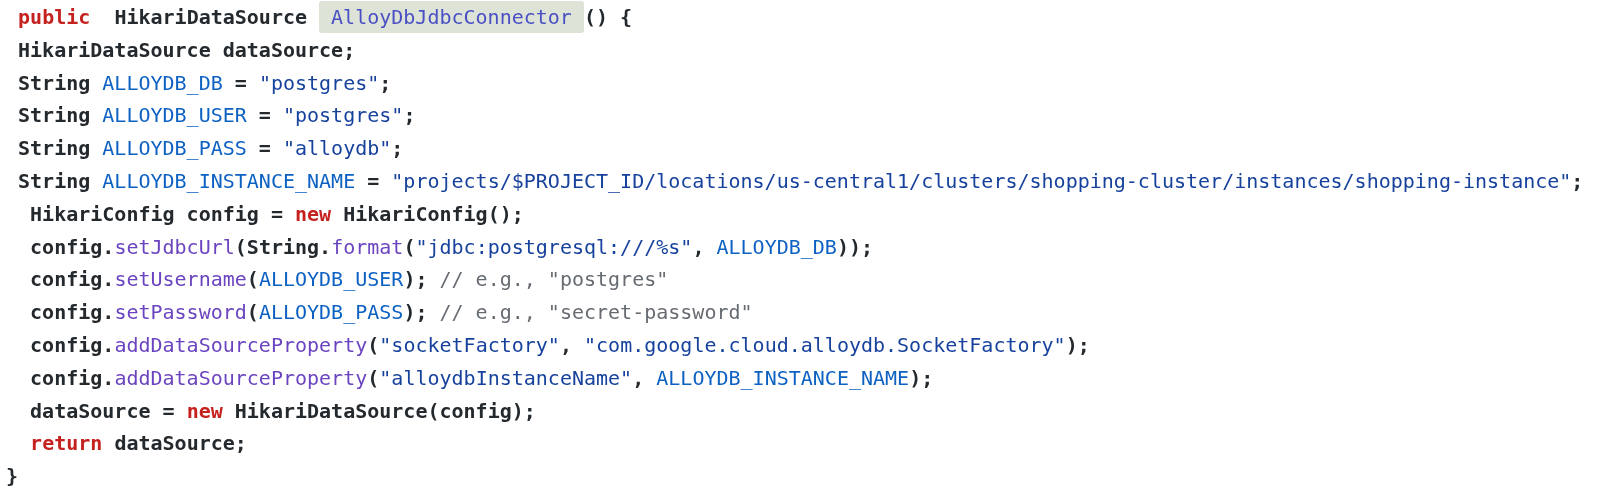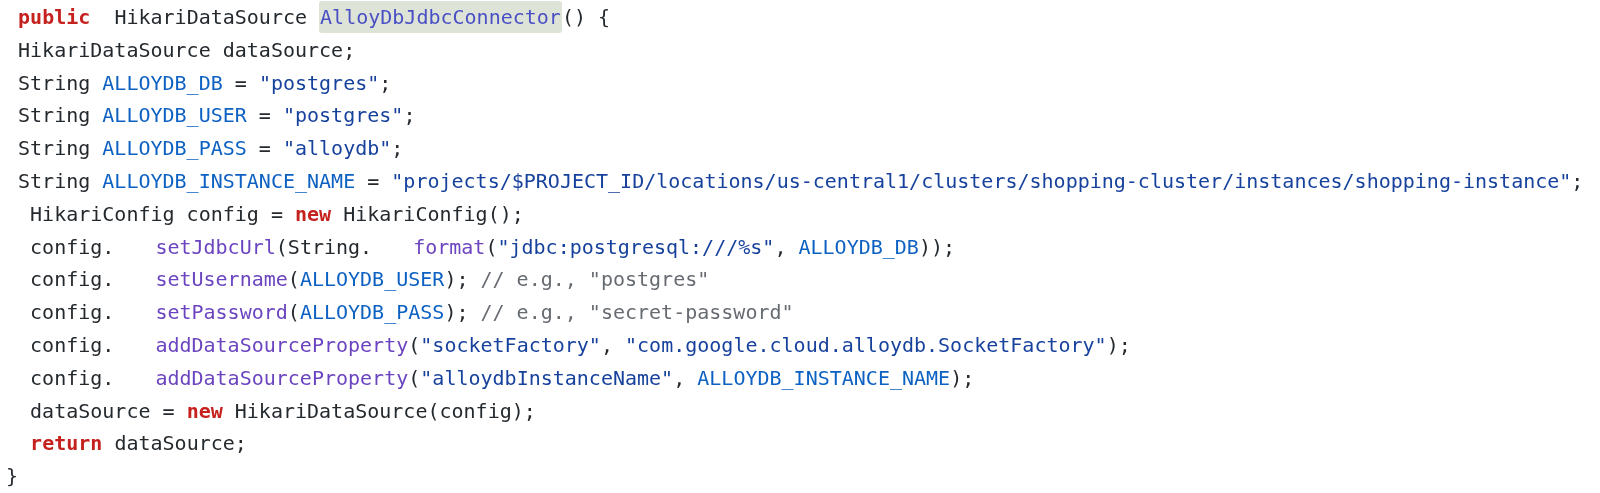--- a/index.html
+++ b/index.html
@@ -18,31 +18,31 @@
     margin: 0;
     padding: 1px 0 0 6px;
     font-family: "DejaVu Sans Mono", "Liberation Mono", monospace;
     font-size: 20px;
     line-height: 32.8px;
     white-space: pre;
     color: #24292e;
   }
   .code-line { display: block; height: 32.8px; }
   .tok { white-space: pre; }
-  .tok-plain    { color: var(--c-plain); }
+  .tok-plain    { color: var(--c-plain); font-weight: bold; }
   .tok-keyword  { color: var(--c-keyword); font-weight: bold; }
   .tok-variable { color: var(--c-variable); }
-  .tok-method   { color: var(--c-method); margin-left: 41px; }
+  .tok-method   { color: var(--c-method); }
   .tok-string   { color: var(--c-string); }
   .tok-comment  { color: var(--c-comment); }
   .tok-function_def { color: var(--c-function_def); }
   .tok-highlight {
     background: var(--c-highlight_bg);
     border-radius: 3px;
-    padding: 4px 1px;
+    padding: 4px 12px;
   }
 </style>
 </head>
 <body style="background: rgb(255, 255, 255);">
 
 <div class="code-viewport">
   <pre class="code-block" id="code-block"><span class="code-line"><span class="tok tok-plain"> </span><span class="tok tok-keyword">public</span><span class="tok tok-plain">  HikariDataSource </span><span class="tok tok-function_def tok-highlight">AlloyDbJdbcConnector</span><span class="tok tok-plain">() {</span></span><span class="code-line"><span class="tok tok-plain"> HikariDataSource dataSource;</span></span><span class="code-line"><span class="tok tok-plain"> String </span><span class="tok tok-variable">ALLOYDB_DB</span><span class="tok tok-plain"> = </span><span class="tok tok-string">"postgres"</span><span class="tok tok-plain">;</span></span><span class="code-line"><span class="tok tok-plain"> String </span><span class="tok tok-variable">ALLOYDB_USER</span><span class="tok tok-plain"> = </span><span class="tok tok-string">"postgres"</span><span class="tok tok-plain">;</span></span><span class="code-line"><span class="tok tok-plain"> String </span><span class="tok tok-variable">ALLOYDB_PASS</span><span class="tok tok-plain"> = </span><span class="tok tok-string">"alloydb"</span><span class="tok tok-plain">;</span></span><span class="code-line"><span class="tok tok-plain"> String </span><span class="tok tok-variable">ALLOYDB_INSTANCE_NAME</span><span class="tok tok-plain"> = </span><span class="tok tok-string">"projects/$PROJECT_ID/locations/us-central1/clusters/shopping-cluster/instances/shopping-instance"</span><span class="tok tok-plain">;</span></span><span class="code-line"><span class="tok tok-plain">  HikariConfig config = </span><span class="tok tok-keyword">new</span><span class="tok tok-plain"> HikariConfig();</span></span><span class="code-line"><span class="tok tok-plain">  config.</span><span class="tok tok-method">setJdbcUrl</span><span class="tok tok-plain">(String.</span><span class="tok tok-method">format</span><span class="tok tok-plain">(</span><span class="tok tok-string">"jdbc:postgresql:///%s"</span><span class="tok tok-plain">, </span><span class="tok tok-variable">ALLOYDB_DB</span><span class="tok tok-plain">));</span></span><span class="code-line"><span class="tok tok-plain">  config.</span><span class="tok tok-method">setUsername</span><span class="tok tok-plain">(</span><span class="tok tok-variable">ALLOYDB_USER</span><span class="tok tok-plain">); </span><span class="tok tok-comment">// e.g., "postgres"</span></span><span class="code-line"><span class="tok tok-plain">  config.</span><span class="tok tok-method">setPassword</span><span class="tok tok-plain">(</span><span class="tok tok-variable">ALLOYDB_PASS</span><span class="tok tok-plain">); </span><span class="tok tok-comment">// e.g., "secret-password"</span></span><span class="code-line"><span class="tok tok-plain">  config.</span><span class="tok tok-method">addDataSourceProperty</span><span class="tok tok-plain">(</span><span class="tok tok-string">"socketFactory"</span><span class="tok tok-plain">, </span><span class="tok tok-string">"com.google.cloud.alloydb.SocketFactory"</span><span class="tok tok-plain">);</span></span><span class="code-line"><span class="tok tok-plain">  config.</span><span class="tok tok-method">addDataSourceProperty</span><span class="tok tok-plain">(</span><span class="tok tok-string">"alloydbInstanceName"</span><span class="tok tok-plain">, </span><span class="tok tok-variable">ALLOYDB_INSTANCE_NAME</span><span class="tok tok-plain">);</span></span><span class="code-line"><span class="tok tok-plain">  dataSource = </span><span class="tok tok-keyword">new</span><span class="tok tok-plain"> HikariDataSource(config);</span></span><span class="code-line"><span class="tok tok-plain">  </span><span class="tok tok-keyword">return</span><span class="tok tok-plain"> dataSource;</span></span><span class="code-line"><span class="tok tok-plain">}</span></span></pre>
 </div>
 
 </body></html>

